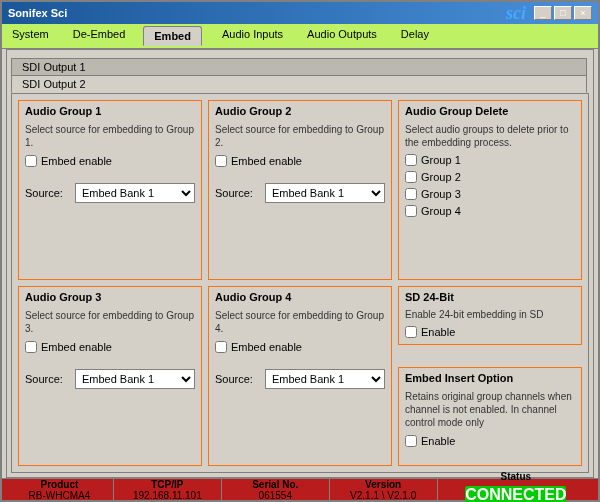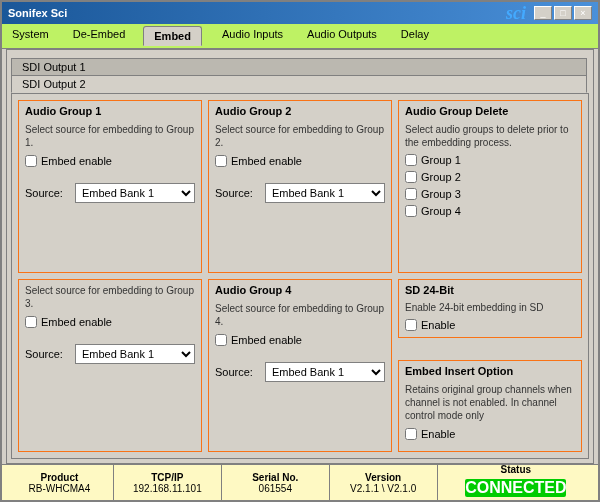--- a/index.html
+++ b/index.html
@@ -176,22 +176,22 @@
       font-size: 11px;
       background: white;
       border: 1px solid #808080;
       padding: 0 2px;
       flex: 1;
     }
     .audio-group-delete .checkbox-row {
       margin-top: 1px;
     }
     .status-bar {
-      height: 36px;
-      background: #fef9c3;
+      height: 22px;
+      background: #b91c1c;
       border-top: 1px solid #808080;
       display: flex;
       align-items: stretch;
       flex-shrink: 0;
       padding: 0 4px;
     }
     .status-item {
       flex: 1;
       display: flex;
       flex-direction: column;
@@ -314,20 +314,21 @@
           <input type="checkbox" style="">
           <span>Group 3</span>
         </div>
         <div class="checkbox-row">
           <input type="checkbox" style="">
           <span>Group 4</span>
         </div>
       </div>
 
       <div class="group-box">
+        <div class="group-title">Audio Group 3</div>
         <div class="group-desc">Select source for embedding to Group 3.</div>
         <div class="checkbox-row">
           <input type="checkbox" style="">
           <span>Embed enable</span>
         </div>
         <div class="source-row">
           <span class="source-label">Source:</span>
           <select>
             <option>Embed Bank 1</option>
             <option>Embed Bank 2</option>

